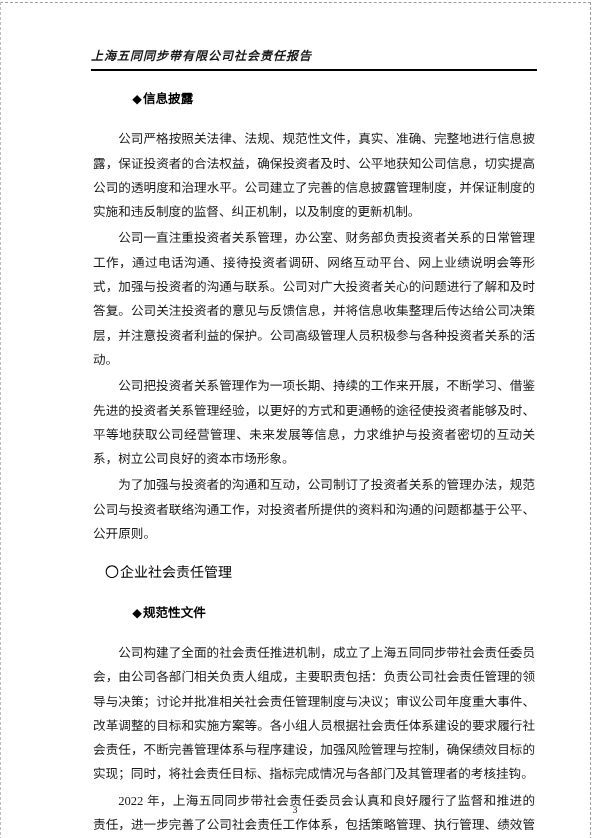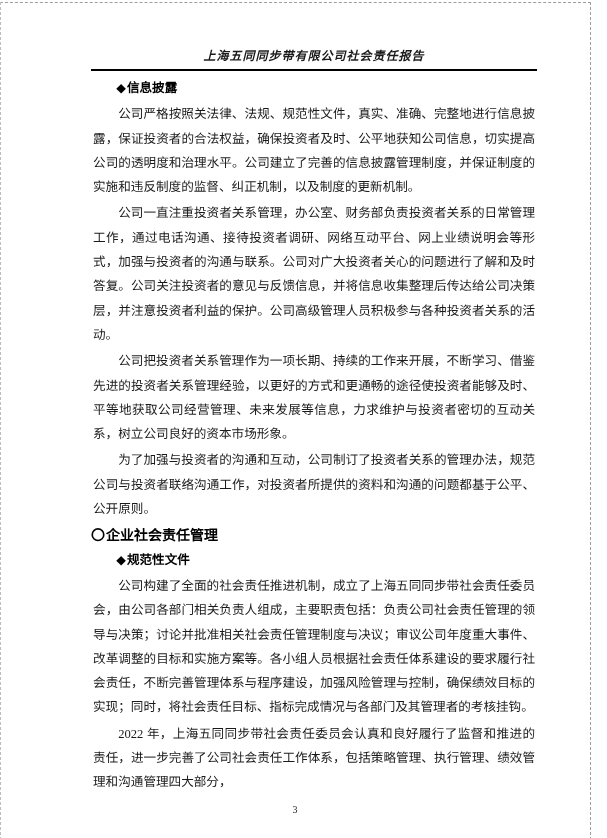--- a/index.html
+++ b/index.html
@@ -27,50 +27,50 @@
     border-right: 1px dashed #9e9e9e;
     pointer-events: none;
   }
   .content-column {
     position: absolute;
     left: 91px;
     top: 46px;
     width: 446px;
   }
   .doc-header {
-    text-align: center;
+    text-align: left;
     font-size: 12px;
     font-weight: bold;
     font-style: italic;
     letter-spacing: 1px;
     padding-bottom: 5px;
     border-bottom: 2px solid #000000;
     font-family: "Liberation Serif", "DejaVu Serif", serif;
   }
   .doc-body {
     margin-top: 5px;
     font-size: 12.6px;
     line-height: 24.3px;
     text-align: justify;
   }
   .doc-body p.body-para {
     margin: 2px;
     text-indent: 2em;
   }
   h2.chapter-heading {
-    margin: 0;
+    margin: 14px;
     font-size: 14px;
     line-height: 24.3px;
-    font-weight: bold;
+    font-weight: normal;
     font-family: "Liberation Sans", "DejaVu Sans", sans-serif;
     text-indent: 0;
     color: #000000;
   }
   h3.sub-heading {
-    margin: 0;
+    margin: 16px;
     font-size: 12.6px;
     line-height: 24.3px;
     font-weight: bold;
     font-family: "Liberation Sans", "DejaVu Sans", sans-serif;
     text-indent: 2em;
     color: #000000;
   }
   .marker {
     margin-right: 1px;
   }

